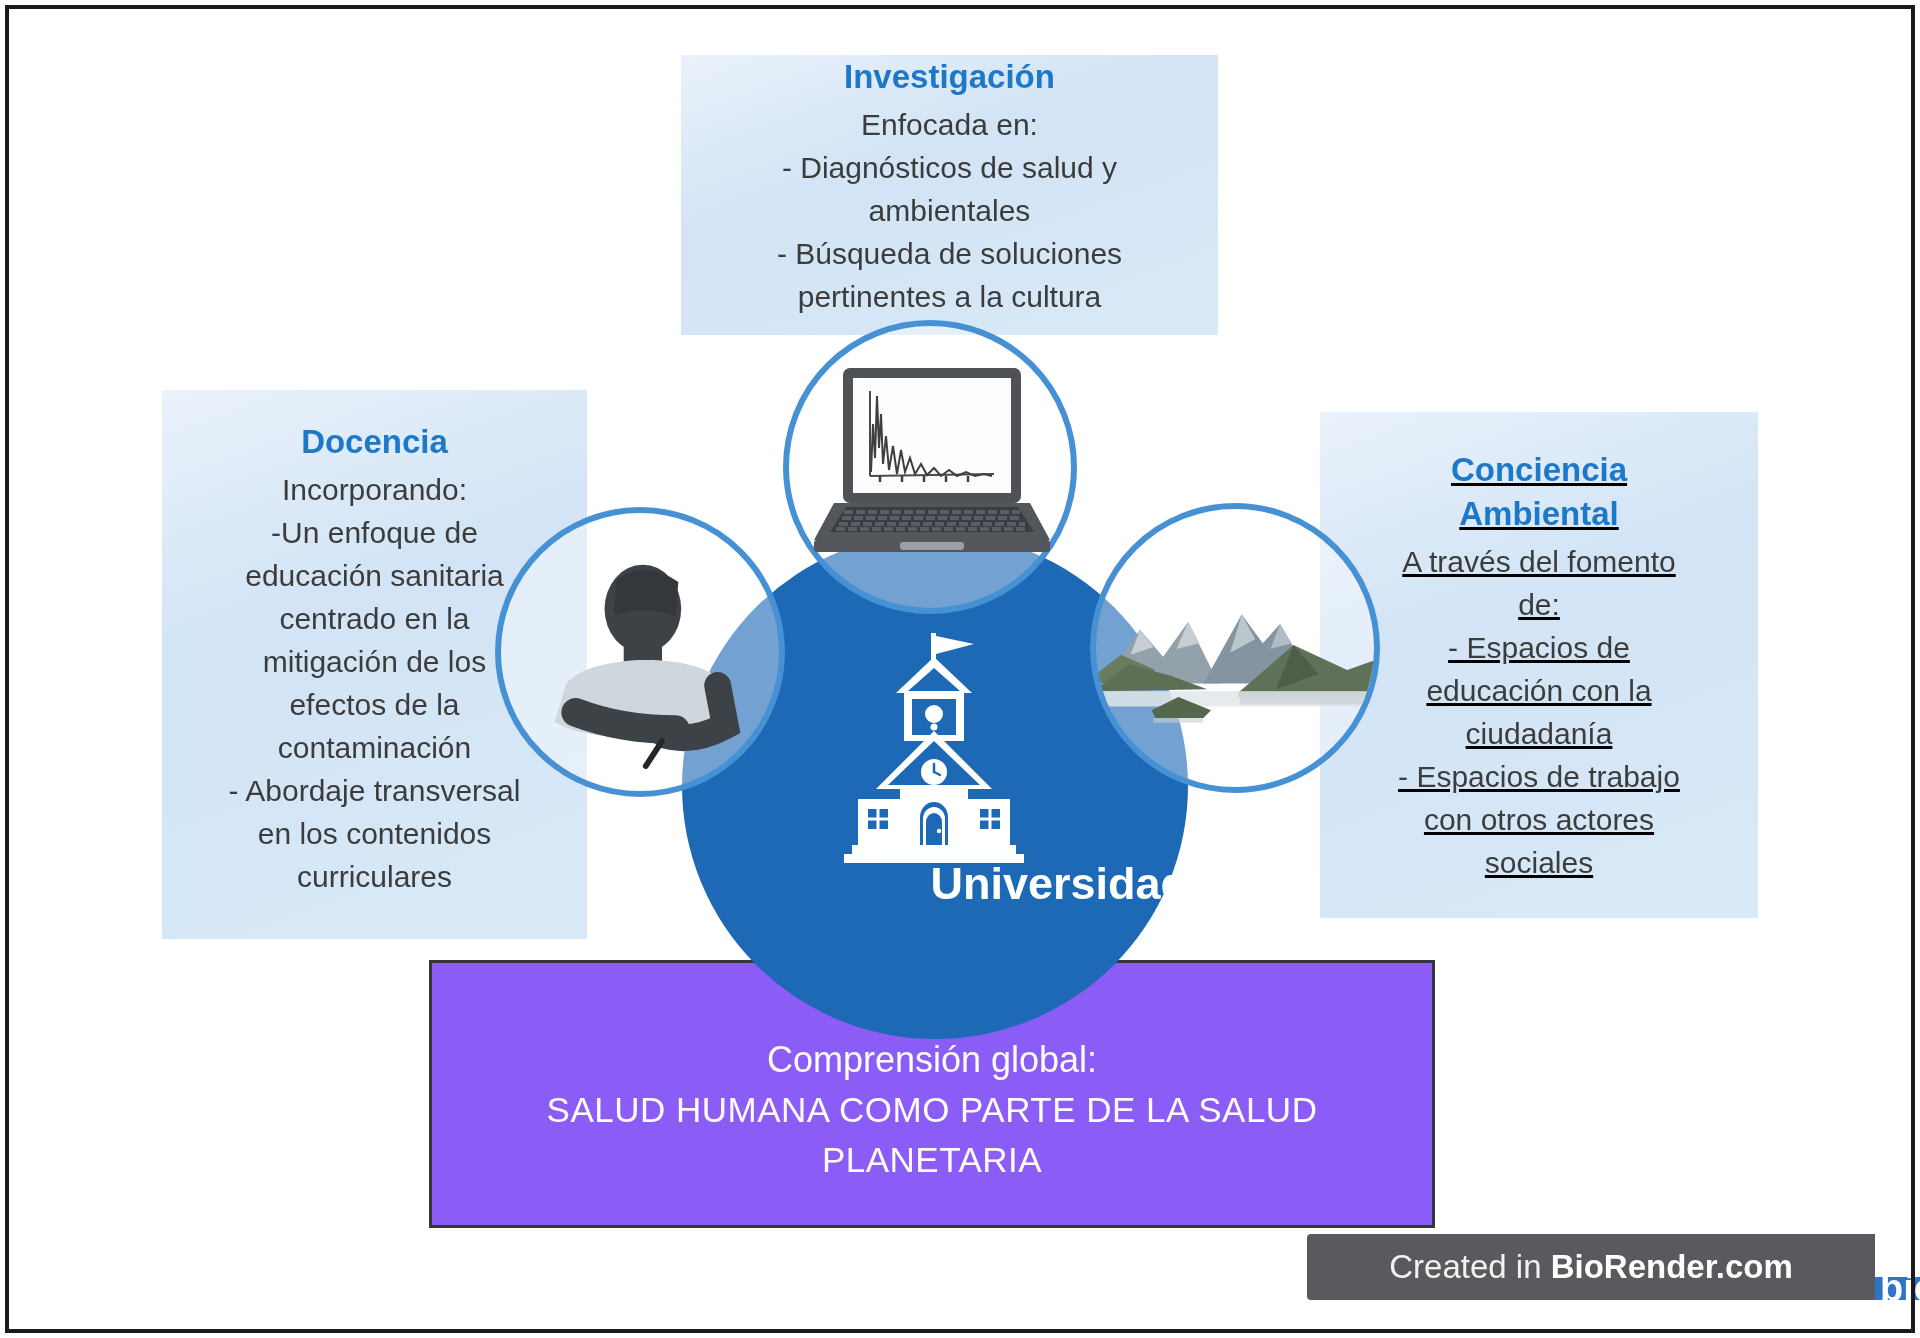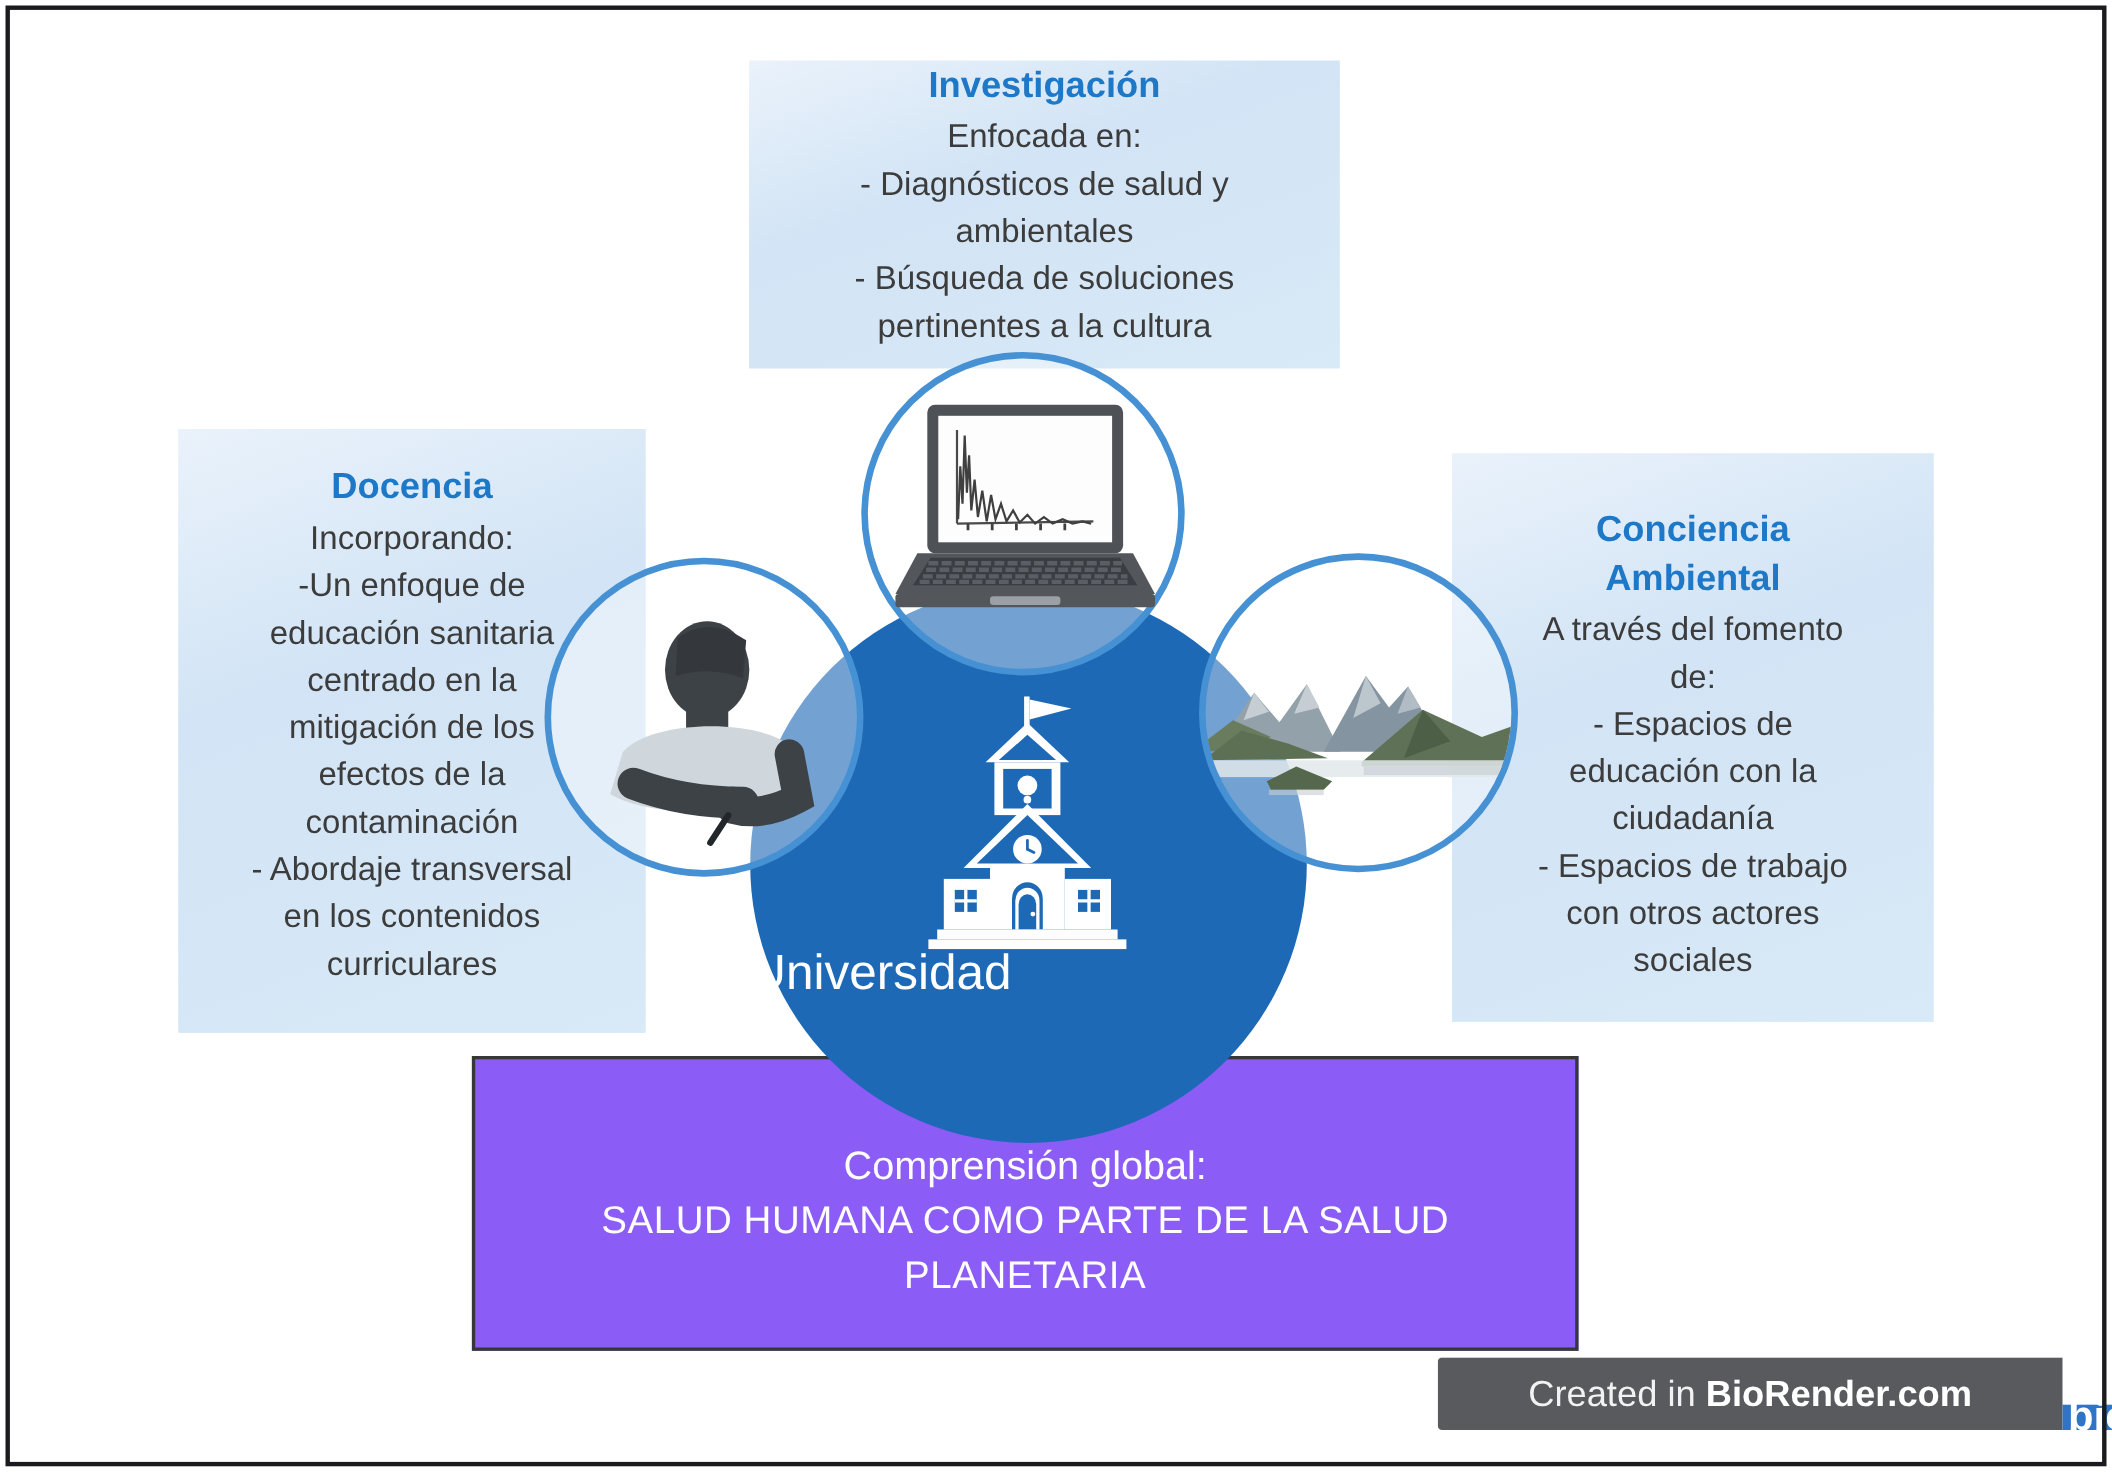--- a/index.html
+++ b/index.html
@@ -16,21 +16,21 @@
   }
   .node-title{
     color:#1e78c8;font-weight:bold;font-size:33px;line-height:44px;
     white-space:pre-line;
   }
   .node-body{
     color:#3c3c3c;font-size:30px;line-height:43px;white-space:pre-line;margin-top:4px;
   }
   #box-investigacion{left:681px;top:55px;width:537px;height:280px;}
   #box-docencia{left:129px;top:390px;width:425px;height:519px;padding-top:30px;margin-left:33px;}
-  #box-conciencia{left:1320px;top:412px;width:438px;height:470px;padding-top:47px;}
+  #box-conciencia{left:1320px;top:412px;width:438px;height:470px;padding-top:36px;text-decoration:underline;}
 
   
   .banner{
     position:absolute;left:429px;top:960px;width:1006px;height:268px;z-index:1;
     background:#8b5cf6;border:3px solid #353739;box-sizing:border-box;text-align:center;
   }
   .banner-heading{margin-top:72px;color:#fdfdfd;font-size:36px;line-height:50px;}
   .banner-message{color:#fdfdfd;font-size:35px;line-height:50px;white-space:pre-line;letter-spacing:0.5px;}
 
   
@@ -44,22 +44,22 @@
   }
   #circle-top{left:783px;top:320px;width:294px;height:294px;}
   #circle-left{left:495px;top:507px;width:290px;height:290px;}
   #circle-right{left:1090px;top:503px;width:290px;height:290px;}
   .circle-art{position:absolute;left:0;top:0;width:100%;height:100%;}
 
   .laptop-wrap{position:absolute;left:812px;top:366px;width:240px;height:190px;z-index:4;}
 
   .school-wrap{position:absolute;left:840px;top:633px;width:190px;height:230px;z-index:4;}
   .universidad-label{
-    position:absolute;left:682px;top:858px;width:506px;text-align:left;z-index:4;
-    color:#ffffff;font-size:45px;font-weight:normal;
+    position:absolute;left:682px;top:858px;width:506px;text-align:right;z-index:4;
+    color:#ffffff;font-size:45px;font-weight:bold;
   }
 
   
   .credit{
     position:absolute;left:1307px;top:1234px;height:66px;display:flex;z-index:5;
     border-radius:4px;overflow:hidden;
   }
   .credit-gray{
     background:#595a5e;width:568px;display:flex;align-items:center;justify-content:center;
     color:#f2f2f2;font-size:33px;white-space:pre;

